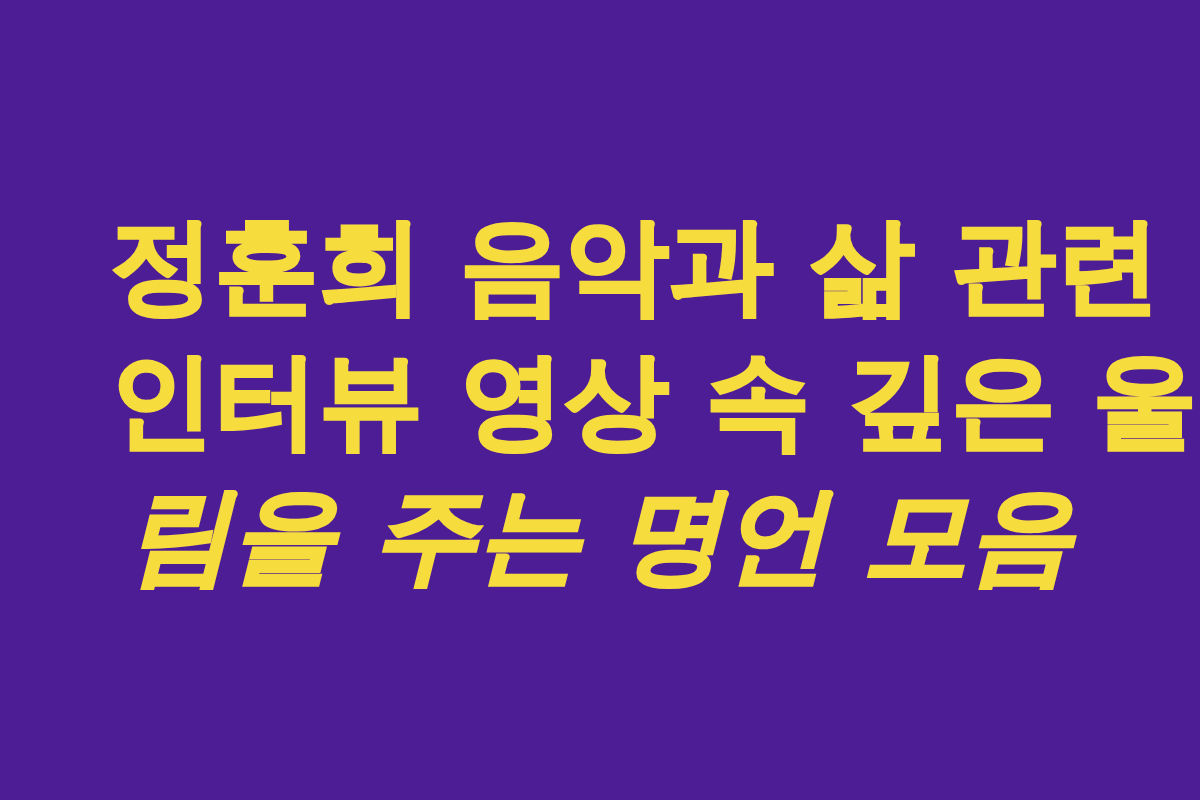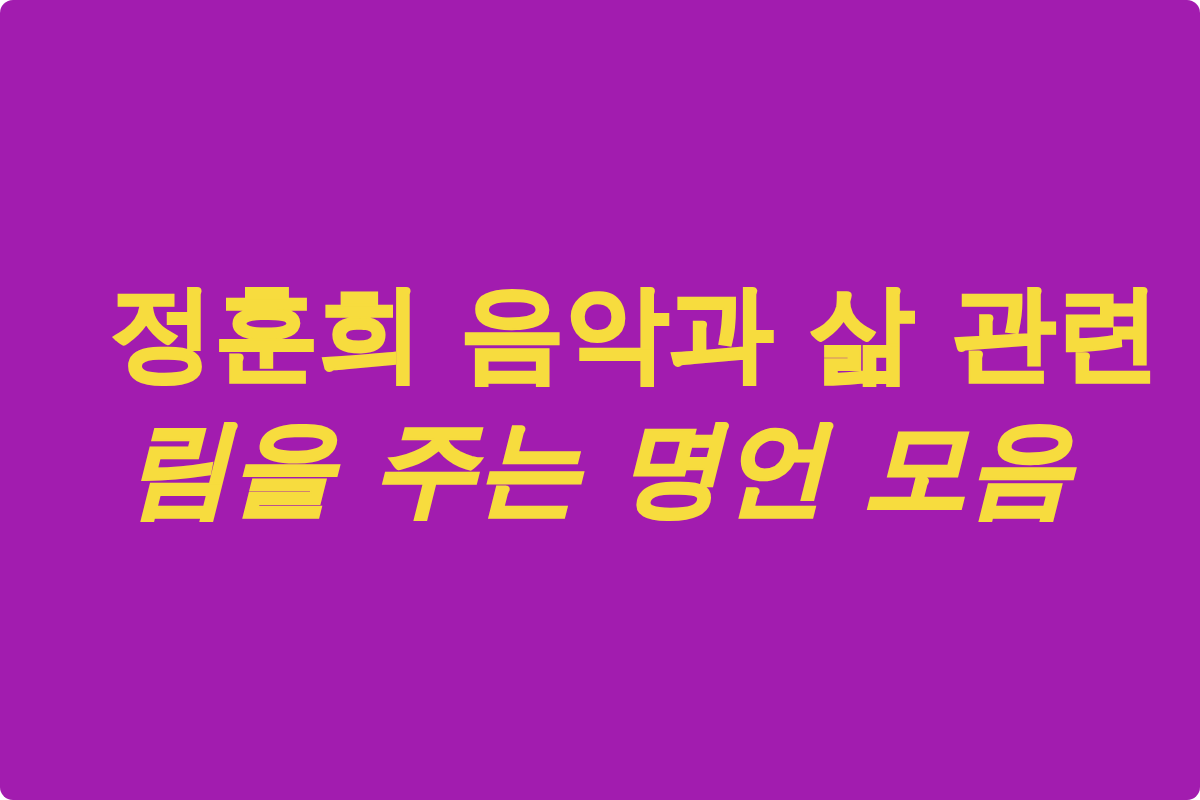--- a/index.html
+++ b/index.html
@@ -55,24 +55,25 @@
 
   
   .headline-line.line-3 {
     letter-spacing: 0.5px;
     font-style: italic;
   }
 </style>
 </head>
 <body>
 
-<div id="poster-canvas" style="background: #a21caf; border-radius: 13px;">
+<div id="poster-canvas" style="background: #4c1d95;">
 
   <h1 id="headline-block" style="color: rgb(247, 220, 62); -webkit-text-stroke: 3px rgb(247, 220, 62);">
 
     <span class="headline-line line-1">정훈희 음악과 삶 관련</span>
 
+    <span class="headline-line line-2">인터뷰 영상 속 깊은 울</span>
 
     <span class="headline-line line-3">림을 주는 명언 모음</span>
 
   </h1>
 
 </div>
 
 </body></html>

